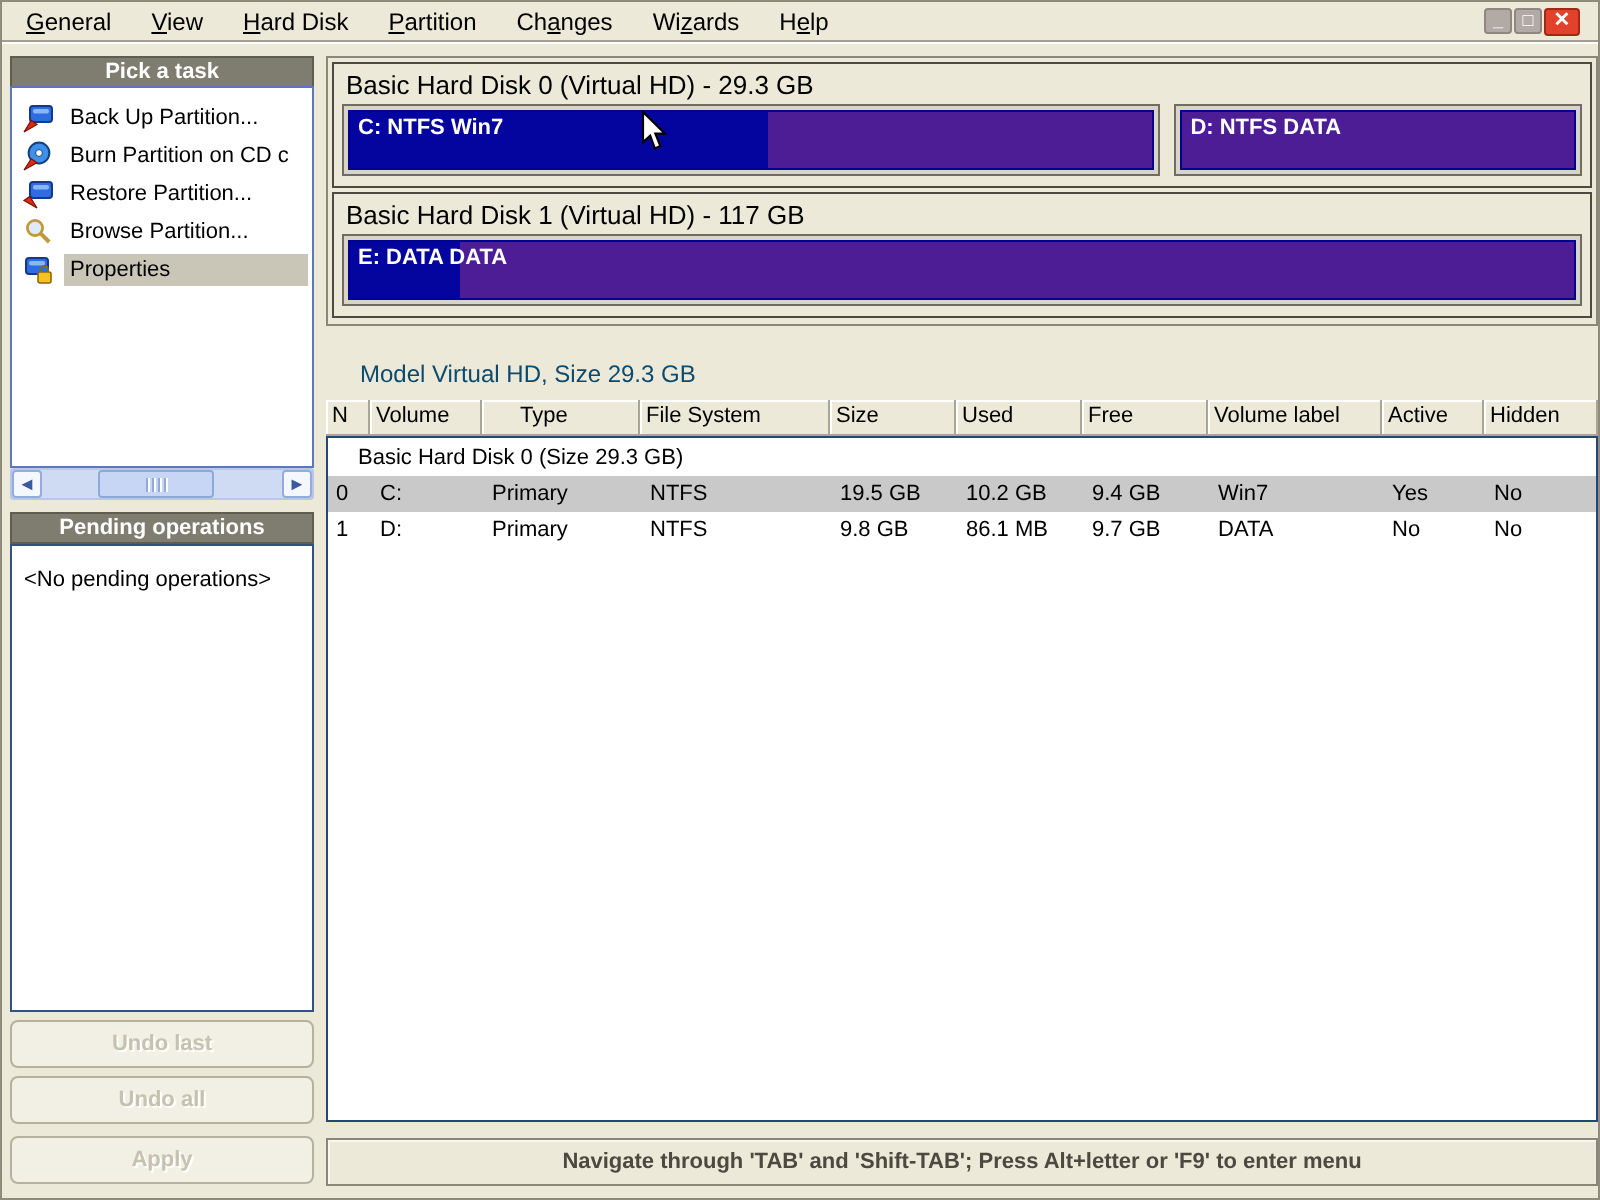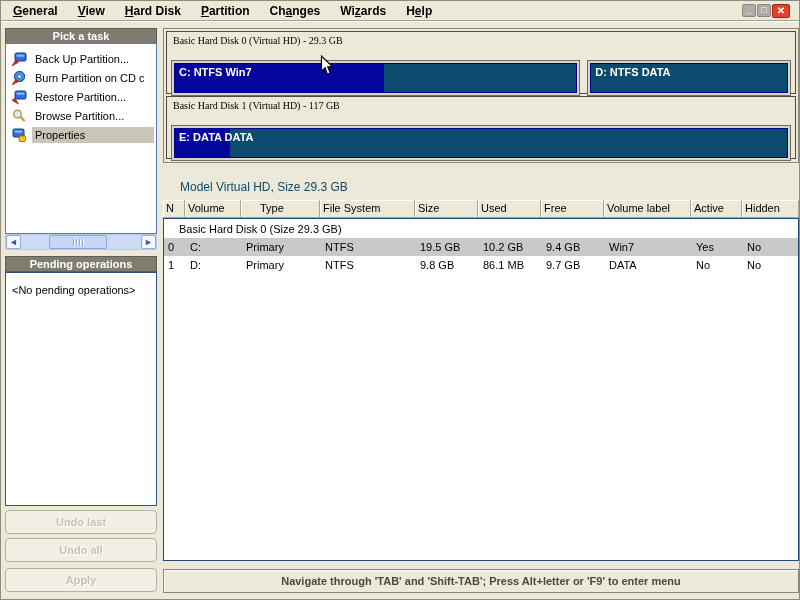--- a/index.html
+++ b/index.html
@@ -8,21 +8,21 @@
     background:#ece9d8;font-family:"Liberation Sans", sans-serif;
     -webkit-font-smoothing:none;
   }
   #app{position:absolute;inset:0;border:1px solid #8f8c7e;box-sizing:border-box;}
 
   
   .menubar{
     position:absolute;left:0;top:0;right:0;height:19px;
     display:flex;align-items:center;gap:0;
     border-bottom:1px solid #a29f90;box-shadow:0 1px 0 #ffffff;
-    font-size:12px;color:#000;font-weight:bold;
+    font-size:12px;color:#000;
   }
   .menu-item{padding:2px 10px;cursor:default;white-space:nowrap;}
   .menu-item:first-child{margin-left:2px;}
   .mkey{text-decoration:underline;}
   .win-controls{position:absolute;right:9px;top:3px;display:flex;gap:1px;}
   .win-btn{
     width:14px;height:13px;box-sizing:border-box;border:1px solid #8f8781;
     border-radius:2px;background:#b2aaa5;color:#fff;
     font-size:9px;line-height:10px;text-align:center;font-weight:bold;
   }
@@ -75,28 +75,28 @@
     text-shadow:1px 1px 0 #ffffff;
   }
 
   
   .disk-area{
     position:absolute;left:162px;top:27px;width:636px;height:135px;box-sizing:border-box;
     border:1px solid #8b887a;background:#ece9d8;padding:2px;
   }
   .disk-box{border:1px solid #4d4a42;box-sizing:border-box;height:63px;background:#ece9d8;}
   .disk-box + .disk-box{margin-top:2px;}
-  .disk-title{font-size:10px;color:#000;padding:3px 6px 14px 6px;white-space:nowrap;font-family:Liberation Serif, serif;}
+  .disk-title{font-size:13px;color:#000;padding:3px 6px 2px 6px;white-space:nowrap;}
   .bar-row{display:flex;gap:7px;padding:0 4px 4px 4px;height:40px;box-sizing:border-box;}
   .part{
     box-sizing:border-box;border:1px solid #6f6c62;background:#d8d4c8;padding:2px;height:100%;
   }
   .part-inner{
     position:relative;width:100%;height:100%;box-sizing:border-box;
-    background:#0c4a6e;border:1px solid #020290;overflow:hidden;
+    background:#4c1d95;border:1px solid #020290;overflow:hidden;
   }
   .part-used{position:absolute;left:0;top:0;bottom:0;background:#04049e;}
   .part-label{
     position:absolute;left:4px;top:2px;color:#fff;font-weight:bold;font-size:11px;white-space:nowrap;z-index:2;
   }
   .p-c{flex:0 0 66%;}
   .p-d{flex:1;}
   .p-e{flex:1;}
 
   

